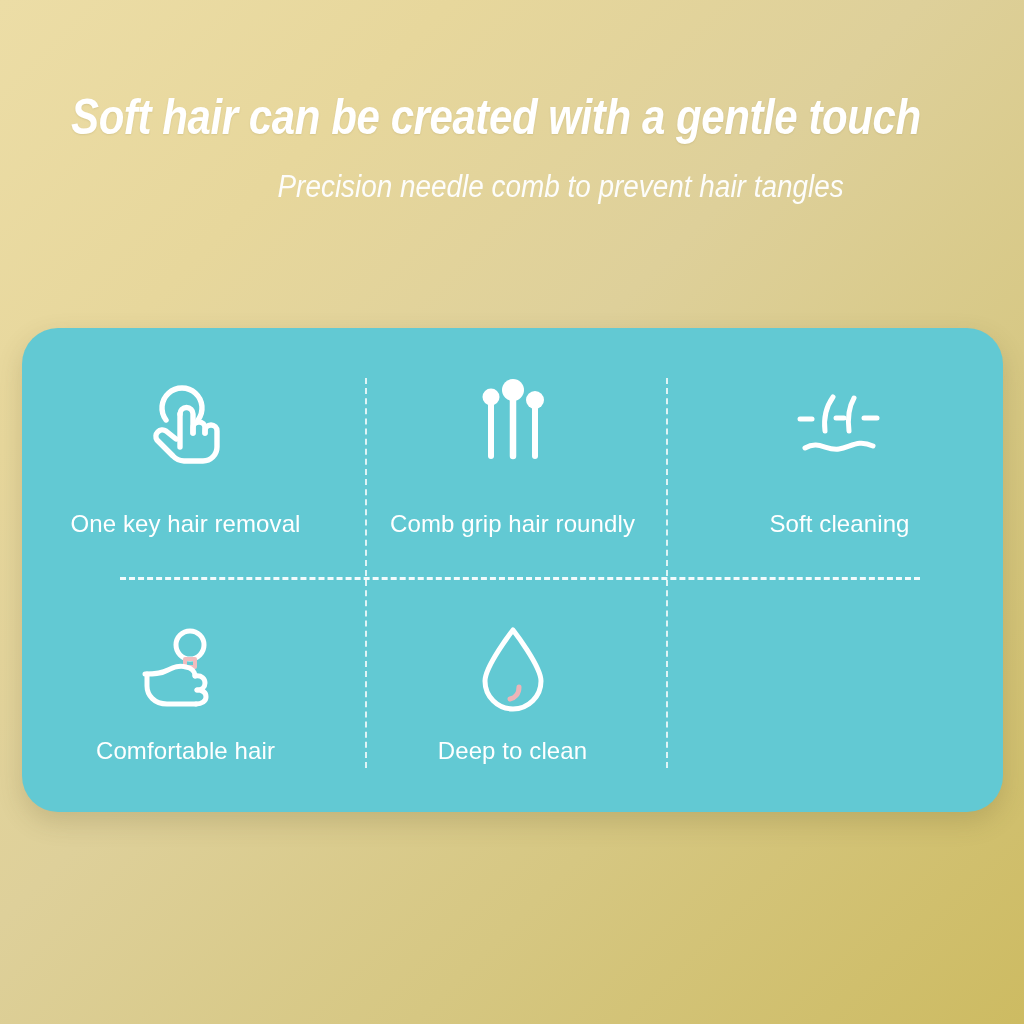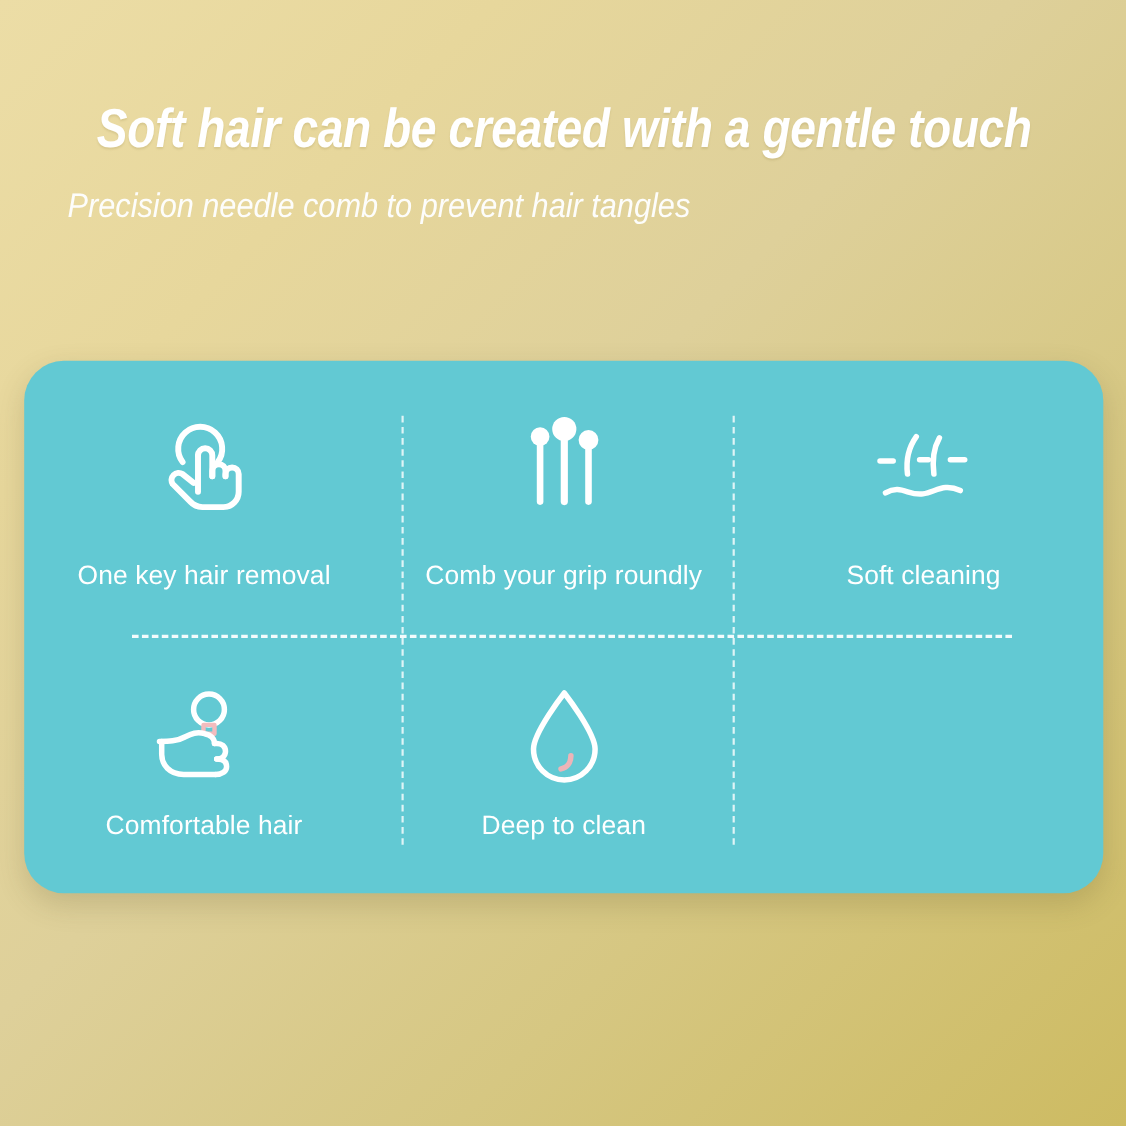--- a/index.html
+++ b/index.html
@@ -24,22 +24,21 @@
     width: 1024px;
     height: 1024px;
   }
 
   
   .header {
     position: absolute;
     top: 88px;
     left: 0;
     width: 888px;
-    text-align: left;
-    padding-left: 17px;
+    text-align: right;
   }
   .headline {
     margin: 0;
     font-family: "Liberation Sans Narrow", "Liberation Sans", sans-serif;
     font-size: 50px;
     line-height: 58px;
     font-weight: bold;
     font-style: italic;
     color: #ffffff;
     letter-spacing: -0.5px;
@@ -172,21 +171,21 @@
               <path d="M45 8  v68" stroke-width="6.5"></path>
               <path d="M67 22 v54" stroke-width="6"></path>
             </g>
             <g fill="#ffffff">
               <circle cx="23" cy="17" r="8.5"></circle>
               <circle cx="45" cy="10" r="11"></circle>
               <circle cx="67" cy="20" r="9"></circle>
             </g>
           </svg>
         </div>
-        <div class="feature-label">Comb your grip roundly</div>
+        <div class="feature-label">Comb grip hair roundly</div>
       </div>
 
       <div class="cell cell-top">
         <div class="icon-wrap">
           <svg width="96" height="76" viewBox="0 0 96 76" fill="none" stroke="#ffffff" stroke-width="5" stroke-linecap="round" stroke-linejoin="round">
             <path d="M33 46 C31 30 36 19 41 12"></path>
             <path d="M57 46 C55 30 58 20 62 13"></path>
             <path d="M8 34 h12"></path>
             <path d="M44 33 h8"></path>
             <path d="M72 33 h13"></path>

